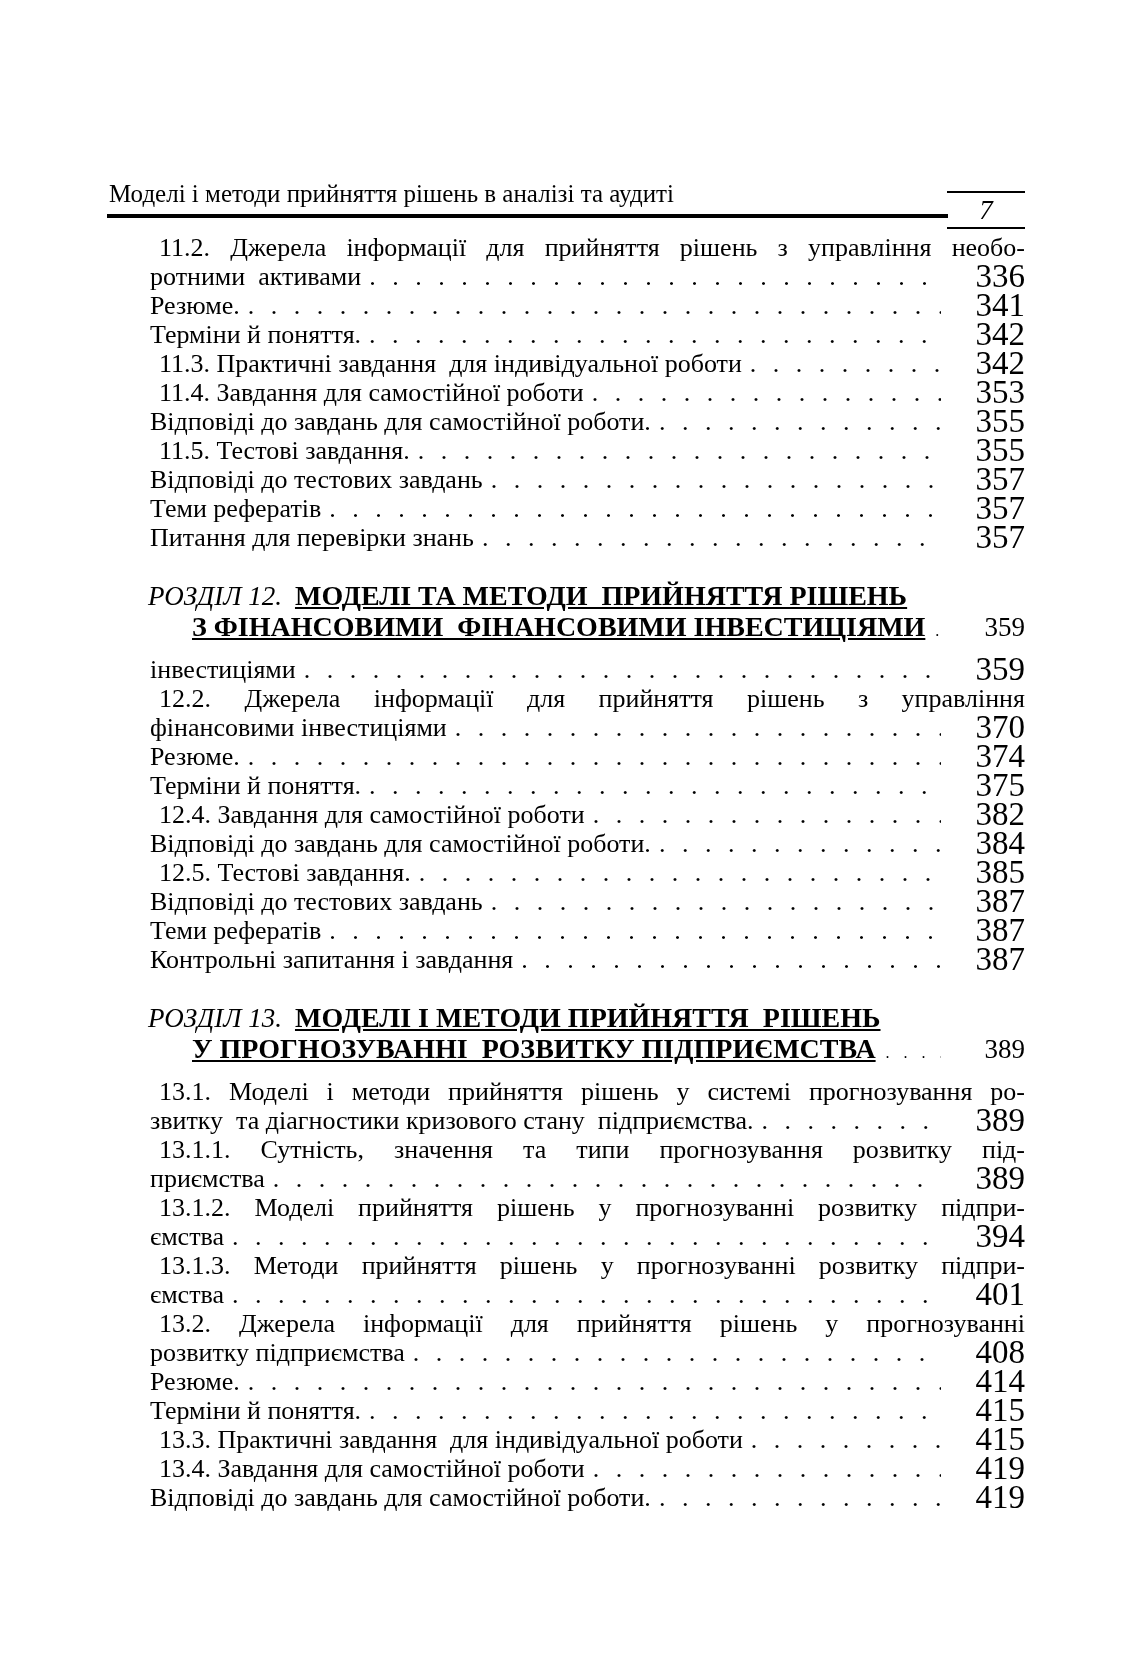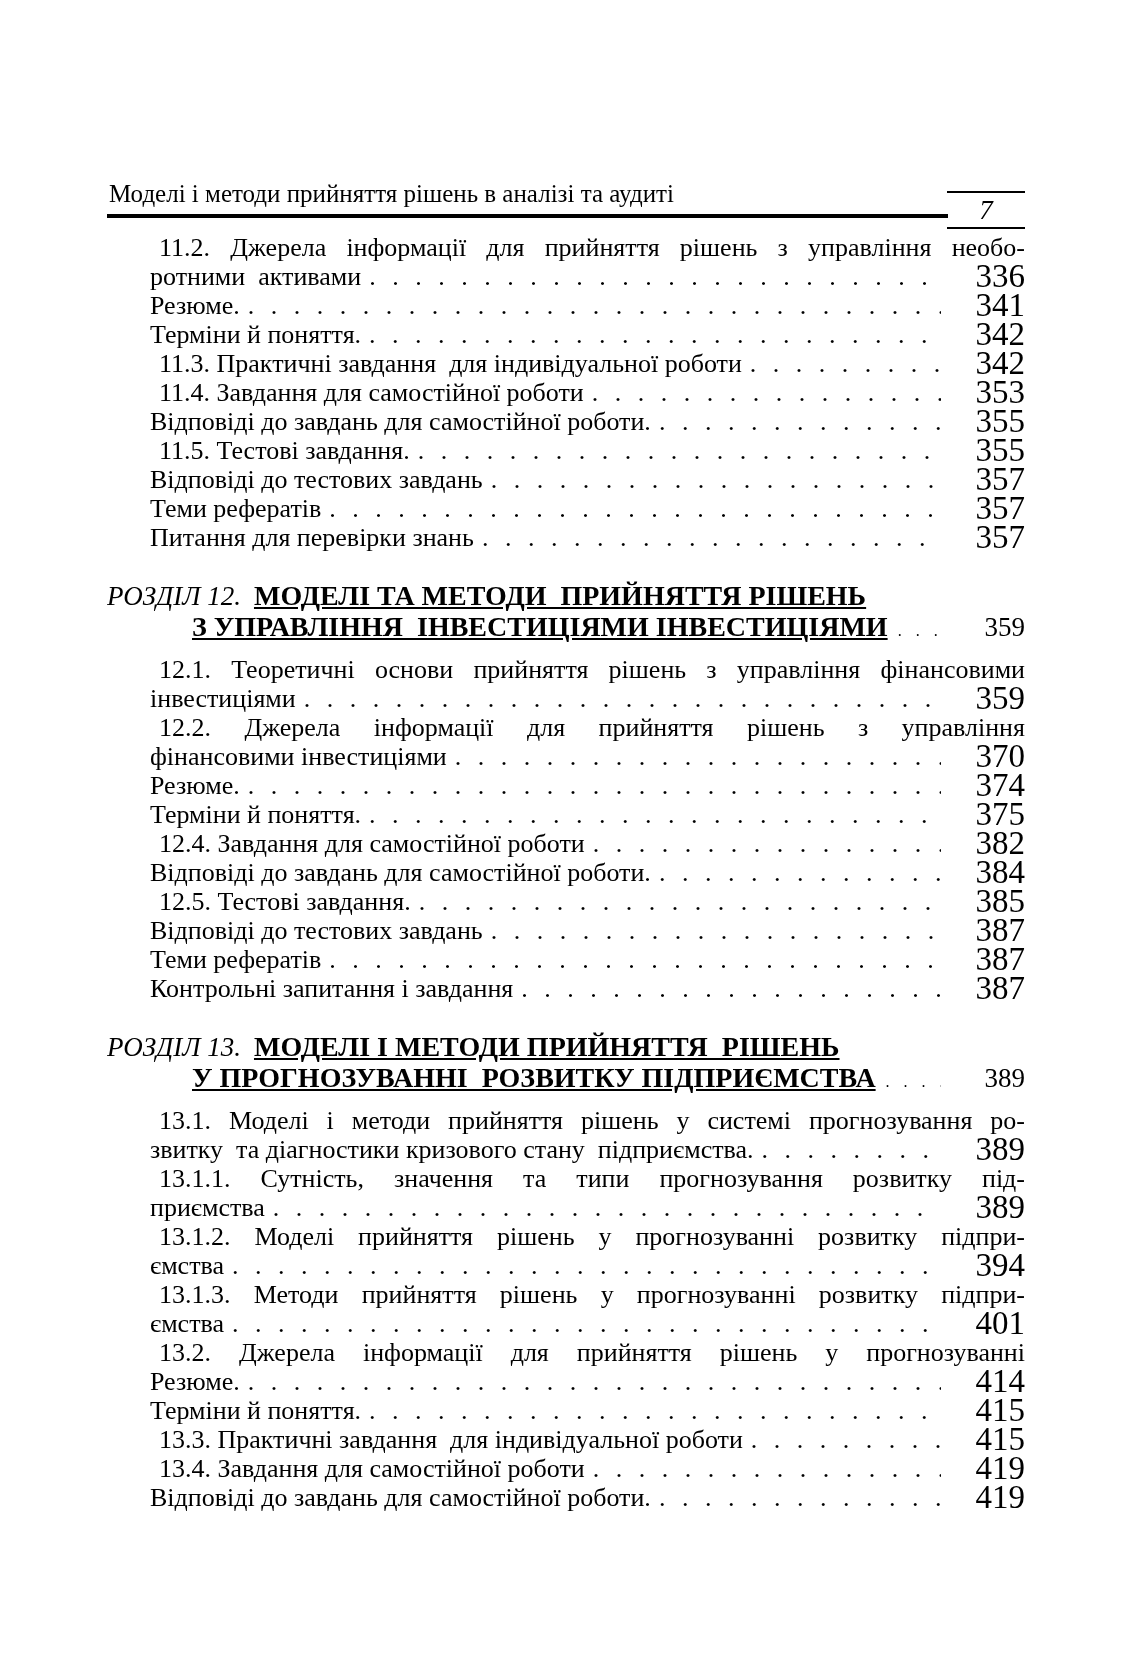--- a/index.html
+++ b/index.html
@@ -60,21 +60,21 @@
     content: ". . . . . . . . . . . . . . . . . . . . . . . . . . . . . . . . . . . . . . . . . . . . . . . . . . . . . . . . . . . .";
   }
   .pagenum {
     flex: none; width: 72px; text-align: right;
     font-size: 33px; white-space: pre;
   }
 
   
   .chapter { margin: 28px 0 13px 0; }
   .ch-line { display: flex; align-items: baseline; height: 31px; line-height: 31px; overflow: hidden; }
-  .ch-label { font-style: italic; font-size: 27px; margin-right: 13px; white-space: pre; flex: none; }
+  .ch-label { font-style: italic; font-size: 27px; margin-right: 13px; white-space: pre; flex: none; margin-left: 41px; }
   .ch-title { font-weight: bold; font-size: 28px; white-space: pre; flex: none; text-decoration: underline; }
   .ch-line.second { padding-left: 85px; }
   .ch-line .dots { margin-left: 10px; }
   .ch-line .pagenum { font-size: 27px; }
 </style>
 </head>
 <body>
 
 <div class="page">
   <div class="content">
@@ -162,30 +162,27 @@
               <span class="pagenum">357</span>
             </div>
           </div>
         </div>
         <div class="chapter">
           <div class="ch-line">
             <span class="ch-label">РОЗДІЛ 12.</span>
             <span class="ch-title">МОДЕЛІ ТА МЕТОДИ  ПРИЙНЯТТЯ РІШЕНЬ</span>
           </div>
           <div class="ch-line second">
-            <span class="ch-title">З УПРАВЛІННЯ  ІНВЕСТИЦІЯМИ ІНВЕСТИЦІЯМИ</span>
+            <span class="ch-title">З ФІНАНСОВИМИ  ФІНАНСОВИМИ ІНВЕСТИЦІЯМИ</span>
             <span class="dots"></span>
             <span class="pagenum">359</span>
           </div>
         </div>
         <div class="entries">
           <div class="entry">
-            <div class="entry-line fill">
-              <span class="txt indent">12.1. Теоретичні основи прийняття рішень з управління фінансовими</span>
-            </div>
             <div class="entry-line">
               <span class="txt">інвестиціями</span>
               <span class="dots"></span>
               <span class="pagenum">359</span>
             </div>
           </div>
           <div class="entry">
             <div class="entry-line fill">
               <span class="txt indent">12.2. Джерела інформації для прийняття рішень з управління</span>
             </div>
@@ -301,20 +298,25 @@
             <div class="entry-line">
               <span class="txt">ємства</span>
               <span class="dots"></span>
               <span class="pagenum">401</span>
             </div>
           </div>
           <div class="entry">
             <div class="entry-line fill">
               <span class="txt indent">13.2. Джерела інформації   для прийняття рішень у прогнозуванні</span>
             </div>
+            <div class="entry-line">
+              <span class="txt">розвитку підприємства</span>
+              <span class="dots"></span>
+              <span class="pagenum">408</span>
+            </div>
           </div>
           <div class="entry">
             <div class="entry-line">
               <span class="txt">Резюме.</span>
               <span class="dots"></span>
               <span class="pagenum">414</span>
             </div>
           </div>
           <div class="entry">
             <div class="entry-line">

